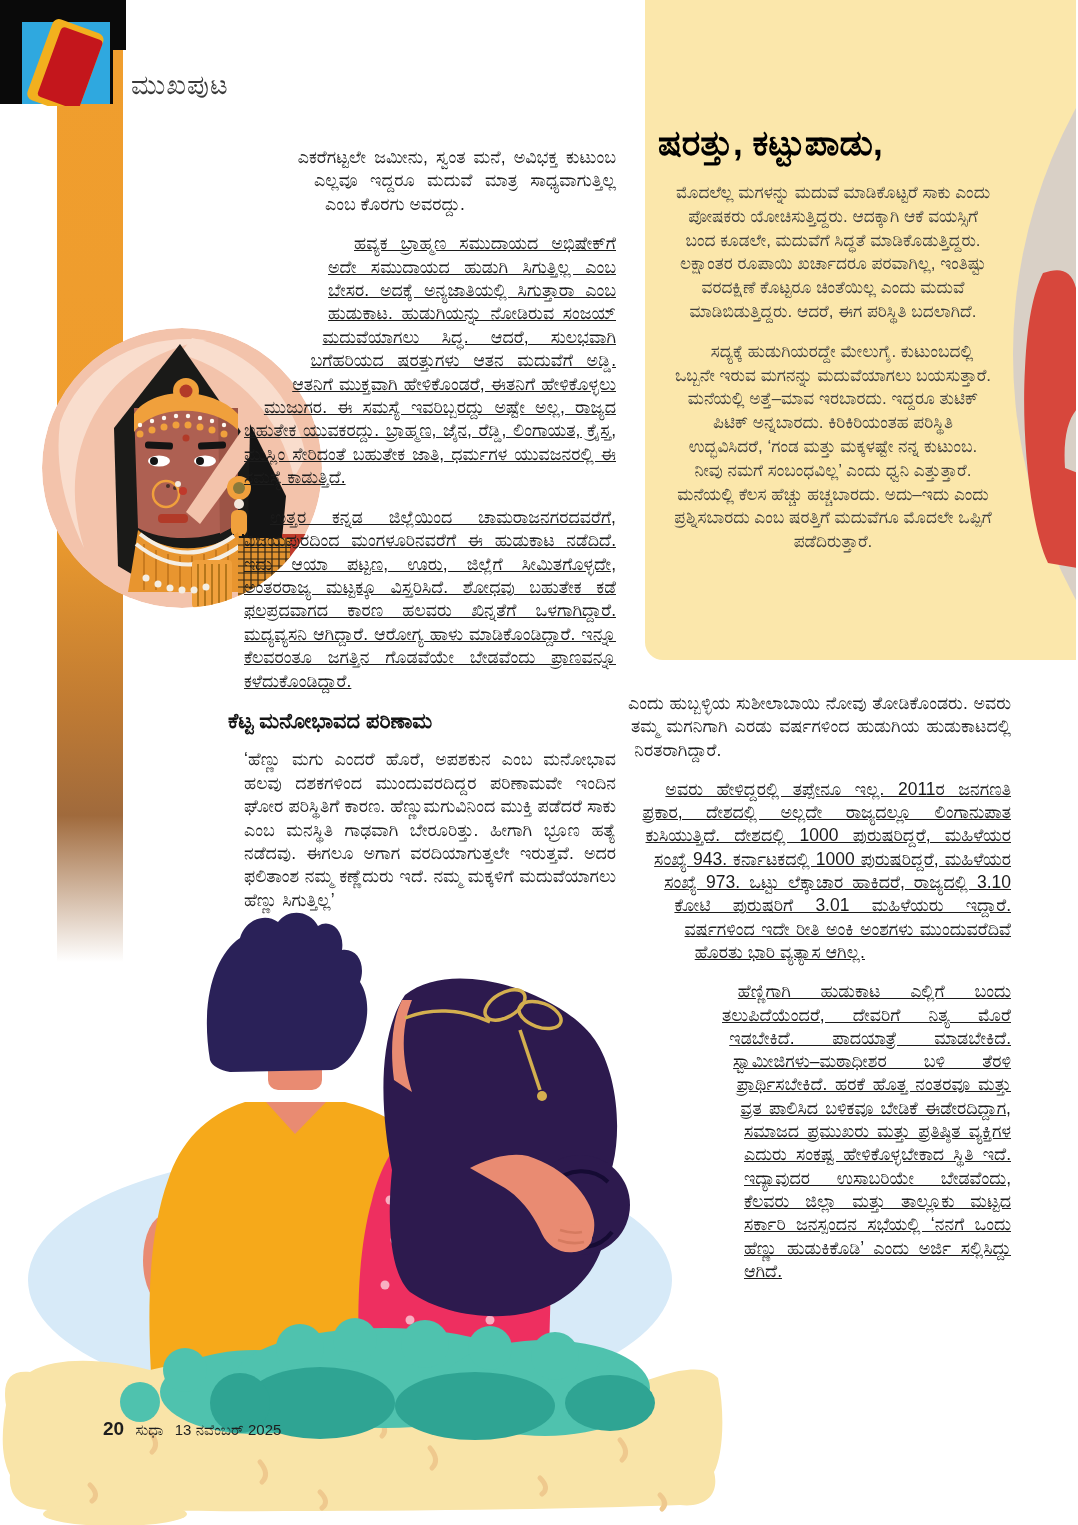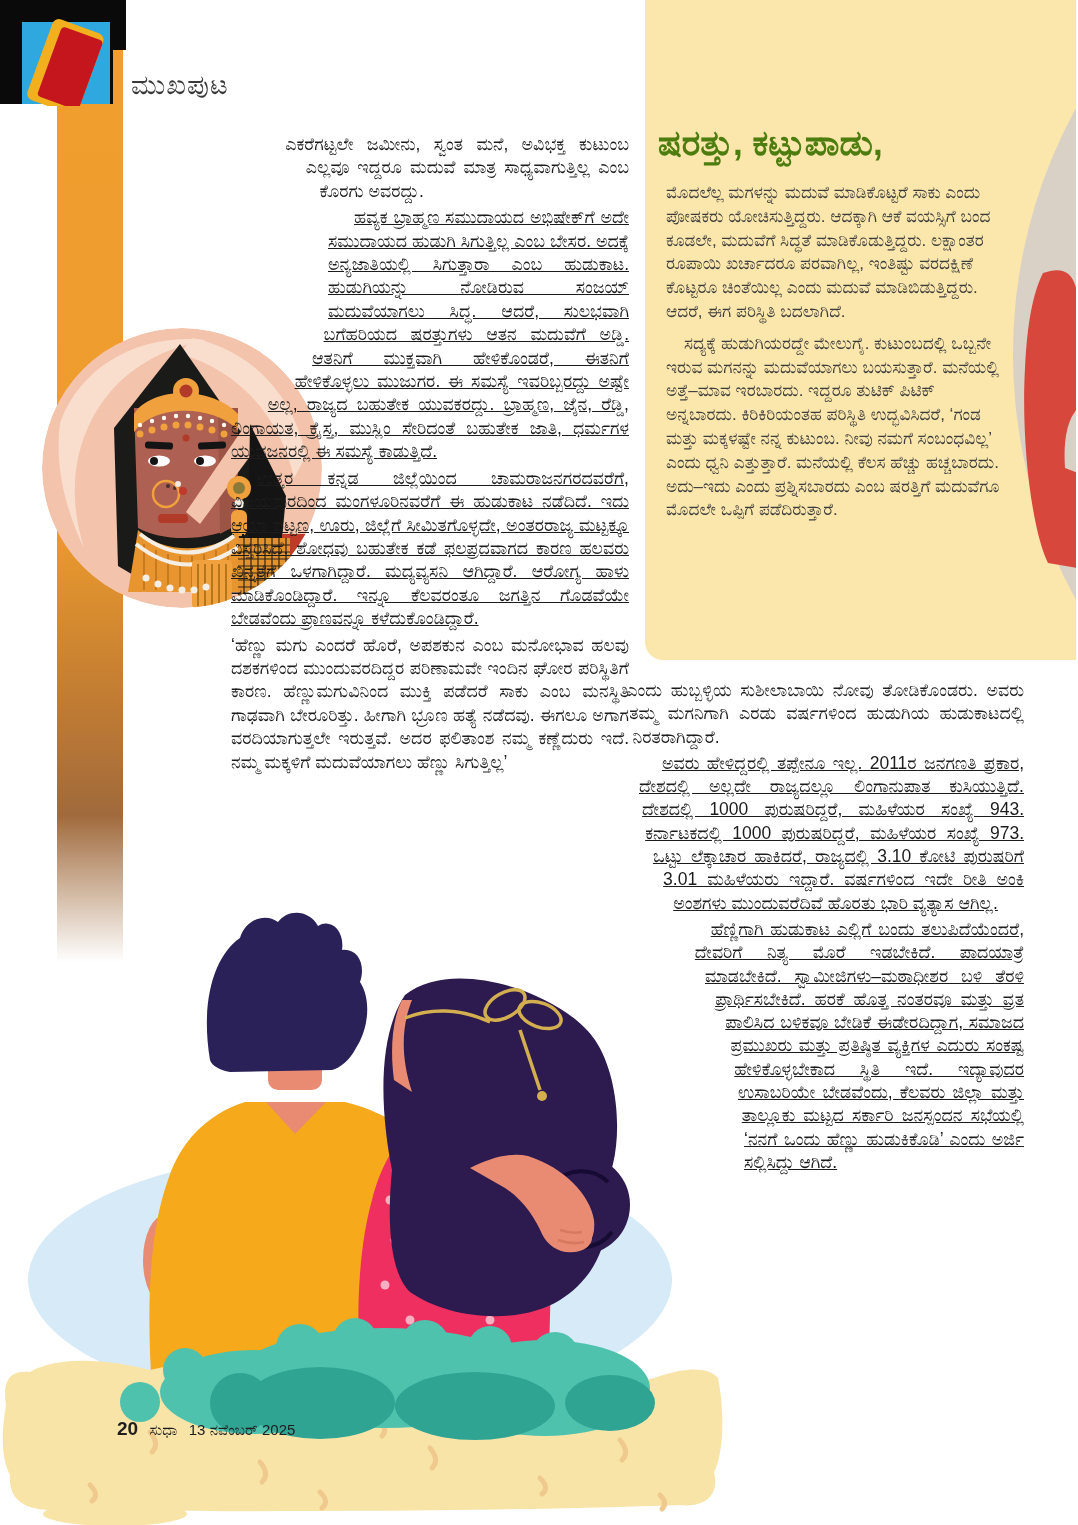--- a/index.html
+++ b/index.html
@@ -6,41 +6,41 @@
   .page{position:relative;width:1076px;height:1525px;background:#ffffff;overflow:hidden;
         font-family:"Liberation Sans","DejaVu Sans",sans-serif;color:#1c1c1c;}
   
   .orange-bar{position:absolute;left:57px;top:46px;width:66px;height:916px;
     background:linear-gradient(180deg,#F09E2E 0%,#EE9C2D 52%,#C07B33 72%,#A06A3C 84%,rgba(160,106,60,0) 100%);}
   .logo{position:absolute;left:0;top:0;width:130px;height:106px;}
   .masthead-label{position:absolute;left:131px;top:70px;font-size:27px;letter-spacing:1px;color:#3a3a3a;}
   
   .sidebar{position:absolute;left:645px;top:0;width:433px;height:660px;background:#FBE7AB;
            border-radius:0 0 0 18px;overflow:hidden;}
-  .sidebar-title{margin:120px 0 0 13px;font-size:35px;line-height:45px;font-weight:700;color:#4d7c0f;}
+  .sidebar-title{margin:120px 0 0 13px;font-size:35px;line-height:45px;font-weight:700;color:#000000;}
   .sb-body{margin:16px 70px 0 13px;font-size:17px;line-height:23.8px;color:#3d3d3d;text-align:left;}
-  .sb-body p{margin:8px;}
+  .sb-body p{margin:16px;text-align:center;}
   .sb-body p.ind{text-indent:18px;}
   .sidebar-photo{position:absolute;left:368px;top:108px;}
   
   .col{position:absolute;text-align:justify;font-size:17.5px;line-height:23.4px;color:#1c1c1c;}
-  .col p{margin:3px;}
+  .col p{margin:16px;}
   .col p.ind{text-indent:26px;text-decoration:underline;}
   .col1{left:228px;top:130px;width:404px;}
   .col2{left:596px;top:676px;width:431px;line-height:23.3px;}
   .subhead{margin:9px 0 7px 0;font-size:21px;font-weight:700;color:#141414;}
   .bride-float{float:left;width:100px;height:276px;margin-top:200px;
     shape-outside:circle(148px at -46px 138px);shape-margin:4px;}
   .couple-float{float:left;width:148px;height:252px;margin-top:560px;
     shape-outside:polygon(0 0,14% 0,30% 22%,85% 45%,100% 62%,100% 100%,0 100%);shape-margin:6px;}
   
   .bride-circle{position:absolute;left:42px;top:328px;width:280px;height:280px;border-radius:50%;overflow:hidden;}
   .scene{position:absolute;left:0;top:900px;}
   
-  .footer{position:absolute;left:117px;top:1418px;color:#1e1e1e;z-index:5;}
+  .footer{position:absolute;left:103px;top:1418px;color:#1e1e1e;z-index:5;}
   .footer .pg{font-weight:700;font-size:19px;}
   .footer .mag,.footer .date{font-size:15px;margin-left:7px;}
 </style>
 </head>
 <body>
 
 <div class="page">
 
   <div class="orange-bar"></div>
 
@@ -271,20 +271,21 @@
         <circle cx="240" cy="503" r="30"></circle>
       </g>
     </g>
   </svg>
 
   <div class="col col1">
     <div class="bride-float"></div>
     <p>ಎಕರೆಗಟ್ಟಲೇ ಜಮೀನು, ಸ್ವಂತ ಮನೆ, ಅವಿಭಕ್ತ ಕುಟುಂಬ ಎಲ್ಲವೂ ಇದ್ದರೂ ಮದುವೆ ಮಾತ್ರ ಸಾಧ್ಯವಾಗುತ್ತಿಲ್ಲ ಎಂಬ ಕೊರಗು ಅವರದ್ದು.</p>
     <p class="ind">ಹವ್ಯಕ ಬ್ರಾಹ್ಮಣ ಸಮುದಾಯದ ಅಭಿಷೇಕ್‌ಗೆ ಅದೇ ಸಮುದಾಯದ ಹುಡುಗಿ ಸಿಗುತ್ತಿಲ್ಲ ಎಂಬ ಬೇಸರ. ಅದಕ್ಕೆ ಅನ್ಯಜಾತಿಯಲ್ಲಿ ಸಿಗುತ್ತಾರಾ ಎಂಬ ಹುಡುಕಾಟ. ಹುಡುಗಿಯನ್ನು ನೋಡಿರುವ ಸಂಜಯ್ ಮದುವೆಯಾಗಲು ಸಿದ್ಧ. ಆದರೆ, ಸುಲಭವಾಗಿ ಬಗೆಹರಿಯದ ಷರತ್ತುಗಳು ಆತನ ಮದುವೆಗೆ ಅಡ್ಡಿ. ಆತನಿಗೆ ಮುಕ್ತವಾಗಿ ಹೇಳಿಕೊಂಡರೆ, ಈತನಿಗೆ ಹೇಳಿಕೊಳ್ಳಲು ಮುಜುಗರ. ಈ ಸಮಸ್ಯೆ ಇವರಿಬ್ಬರದ್ದು ಅಷ್ಟೇ ಅಲ್ಲ, ರಾಜ್ಯದ ಬಹುತೇಕ ಯುವಕರದ್ದು. ಬ್ರಾಹ್ಮಣ, ಜೈನ, ರೆಡ್ಡಿ, ಲಿಂಗಾಯತ, ಕ್ರೈಸ್ತ, ಮುಸ್ಲಿಂ ಸೇರಿದಂತೆ ಬಹುತೇಕ ಜಾತಿ, ಧರ್ಮಗಳ ಯುವಜನರಲ್ಲಿ ಈ ಸಮಸ್ಯೆ ಕಾಡುತ್ತಿದೆ.</p>
     <p class="ind">ಉತ್ತರ ಕನ್ನಡ ಜಿಲ್ಲೆಯಿಂದ ಚಾಮರಾಜನಗರದವರೆಗೆ, ವಿಜಯಪುರದಿಂದ ಮಂಗಳೂರಿನವರೆಗೆ ಈ ಹುಡುಕಾಟ ನಡೆದಿದೆ. ಇದು ಆಯಾ ಪಟ್ಟಣ, ಊರು, ಜಿಲ್ಲೆಗೆ ಸೀಮಿತಗೊಳ್ಳದೇ, ಅಂತರರಾಜ್ಯ ಮಟ್ಟಕ್ಕೂ ವಿಸ್ತರಿಸಿದೆ. ಶೋಧವು ಬಹುತೇಕ ಕಡೆ ಫಲಪ್ರದವಾಗದ ಕಾರಣ ಹಲವರು ಖಿನ್ನತೆಗೆ ಒಳಗಾಗಿದ್ದಾರೆ. ಮದ್ಯವ್ಯಸನಿ ಆಗಿದ್ದಾರೆ. ಆರೋಗ್ಯ ಹಾಳು ಮಾಡಿಕೊಂಡಿದ್ದಾರೆ. ಇನ್ನೂ ಕೆಲವರಂತೂ ಜಗತ್ತಿನ ಗೊಡವೆಯೇ ಬೇಡವೆಂದು ಪ್ರಾಣವನ್ನೂ ಕಳೆದುಕೊಂಡಿದ್ದಾರೆ.</p>
+    <h3 class="subhead">ಕೆಟ್ಟ ಮನೋಭಾವದ ಪರಿಣಾಮ</h3>
     <p>‘ಹೆಣ್ಣು ಮಗು ಎಂದರೆ ಹೊರೆ, ಅಪಶಕುನ ಎಂಬ ಮನೋಭಾವ ಹಲವು ದಶಕಗಳಿಂದ ಮುಂದುವರದಿದ್ದರ ಪರಿಣಾಮವೇ ಇಂದಿನ ಘೋರ ಪರಿಸ್ಥಿತಿಗೆ ಕಾರಣ. ಹೆಣ್ಣುಮಗುವಿನಿಂದ ಮುಕ್ತಿ ಪಡೆದರೆ ಸಾಕು ಎಂಬ ಮನಸ್ಥಿತಿ ಗಾಢವಾಗಿ ಬೇರೂರಿತ್ತು. ಹೀಗಾಗಿ ಭ್ರೂಣ ಹತ್ಯೆ ನಡೆದವು. ಈಗಲೂ ಅಗಾಗ ವರದಿಯಾಗುತ್ತಲೇ ಇರುತ್ತವೆ. ಅದರ ಫಲಿತಾಂಶ ನಮ್ಮ ಕಣ್ಣೆದುರು ಇದೆ. ನಮ್ಮ ಮಕ್ಕಳಿಗೆ ಮದುವೆಯಾಗಲು ಹೆಣ್ಣು ಸಿಗುತ್ತಿಲ್ಲ’</p>
   </div>
 
   <div class="col col2">
     <div class="couple-float"></div>
     <p>ಎಂದು ಹುಬ್ಬಳ್ಳಿಯ ಸುಶೀಲಾಬಾಯಿ ನೋವು ತೋಡಿಕೊಂಡರು. ಅವರು ತಮ್ಮ ಮಗನಿಗಾಗಿ ಎರಡು ವರ್ಷಗಳಿಂದ ಹುಡುಗಿಯ ಹುಡುಕಾಟದಲ್ಲಿ ನಿರತರಾಗಿದ್ದಾರೆ.</p>
     <p class="ind">ಅವರು ಹೇಳಿದ್ದರಲ್ಲಿ ತಪ್ಪೇನೂ ಇಲ್ಲ. 2011ರ ಜನಗಣತಿ ಪ್ರಕಾರ, ದೇಶದಲ್ಲಿ ಅಲ್ಲದೇ ರಾಜ್ಯದಲ್ಲೂ ಲಿಂಗಾನುಪಾತ ಕುಸಿಯುತ್ತಿದೆ. ದೇಶದಲ್ಲಿ 1000 ಪುರುಷರಿದ್ದರೆ, ಮಹಿಳೆಯರ ಸಂಖ್ಯೆ 943. ಕರ್ನಾಟಕದಲ್ಲಿ 1000 ಪುರುಷರಿದ್ದರೆ, ಮಹಿಳೆಯರ ಸಂಖ್ಯೆ 973. ಒಟ್ಟು ಲೆಕ್ಕಾಚಾರ ಹಾಕಿದರೆ, ರಾಜ್ಯದಲ್ಲಿ 3.10 ಕೋಟಿ ಪುರುಷರಿಗೆ 3.01 ಮಹಿಳೆಯರು ಇದ್ದಾರೆ. ವರ್ಷಗಳಿಂದ ಇದೇ ರೀತಿ ಅಂಕಿ ಅಂಶಗಳು ಮುಂದುವರೆದಿವೆ ಹೊರತು ಭಾರಿ ವ್ಯತ್ಯಾಸ ಆಗಿಲ್ಲ.</p>
     <p class="ind">ಹೆಣ್ಣಿಗಾಗಿ ಹುಡುಕಾಟ ಎಲ್ಲಿಗೆ ಬಂದು ತಲುಪಿದೆಯೆಂದರೆ, ದೇವರಿಗೆ ನಿತ್ಯ ಮೊರೆ ಇಡಬೇಕಿದೆ. ಪಾದಯಾತ್ರೆ ಮಾಡಬೇಕಿದೆ. ಸ್ವಾಮೀಜಿಗಳು–ಮಠಾಧೀಶರ ಬಳಿ ತೆರಳಿ ಪ್ರಾರ್ಥಿಸಬೇಕಿದೆ. ಹರಕೆ ಹೊತ್ತ ನಂತರವೂ ಮತ್ತು ವ್ರತ ಪಾಲಿಸಿದ ಬಳಿಕವೂ ಬೇಡಿಕೆ ಈಡೇರದಿದ್ದಾಗ, ಸಮಾಜದ ಪ್ರಮುಖರು ಮತ್ತು ಪ್ರತಿಷ್ಠಿತ ವ್ಯಕ್ತಿಗಳ ಎದುರು ಸಂಕಷ್ಟ ಹೇಳಿಕೊಳ್ಳಬೇಕಾದ ಸ್ಥಿತಿ ಇದೆ. ಇದ್ಯಾವುದರ ಉಸಾಬರಿಯೇ ಬೇಡವೆಂದು, ಕೆಲವರು ಜಿಲ್ಲಾ ಮತ್ತು ತಾಲ್ಲೂಕು ಮಟ್ಟದ ಸರ್ಕಾರಿ ಜನಸ್ಪಂದನ ಸಭೆಯಲ್ಲಿ ‘ನನಗೆ ಒಂದು ಹೆಣ್ಣು ಹುಡುಕಿಕೊಡಿ’ ಎಂದು ಅರ್ಜಿ ಸಲ್ಲಿಸಿದ್ದು ಆಗಿದೆ.</p>
   </div>
 

